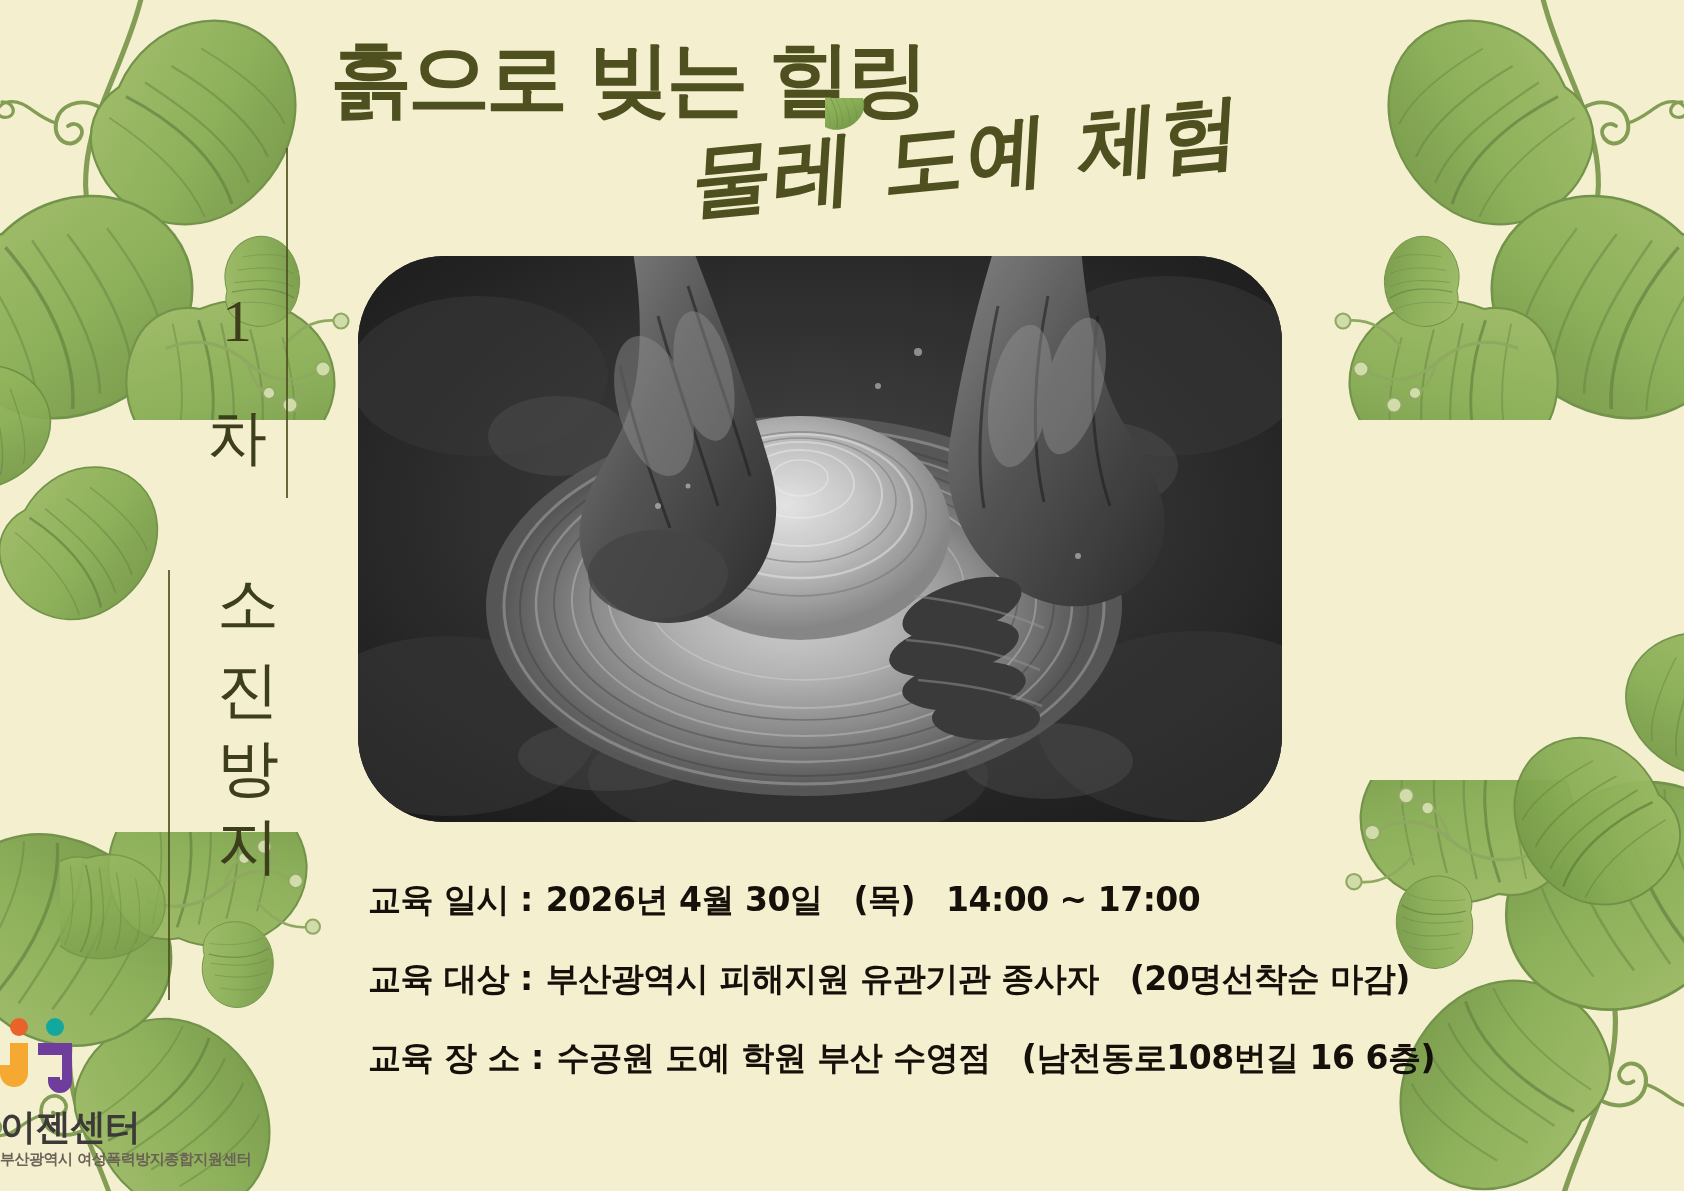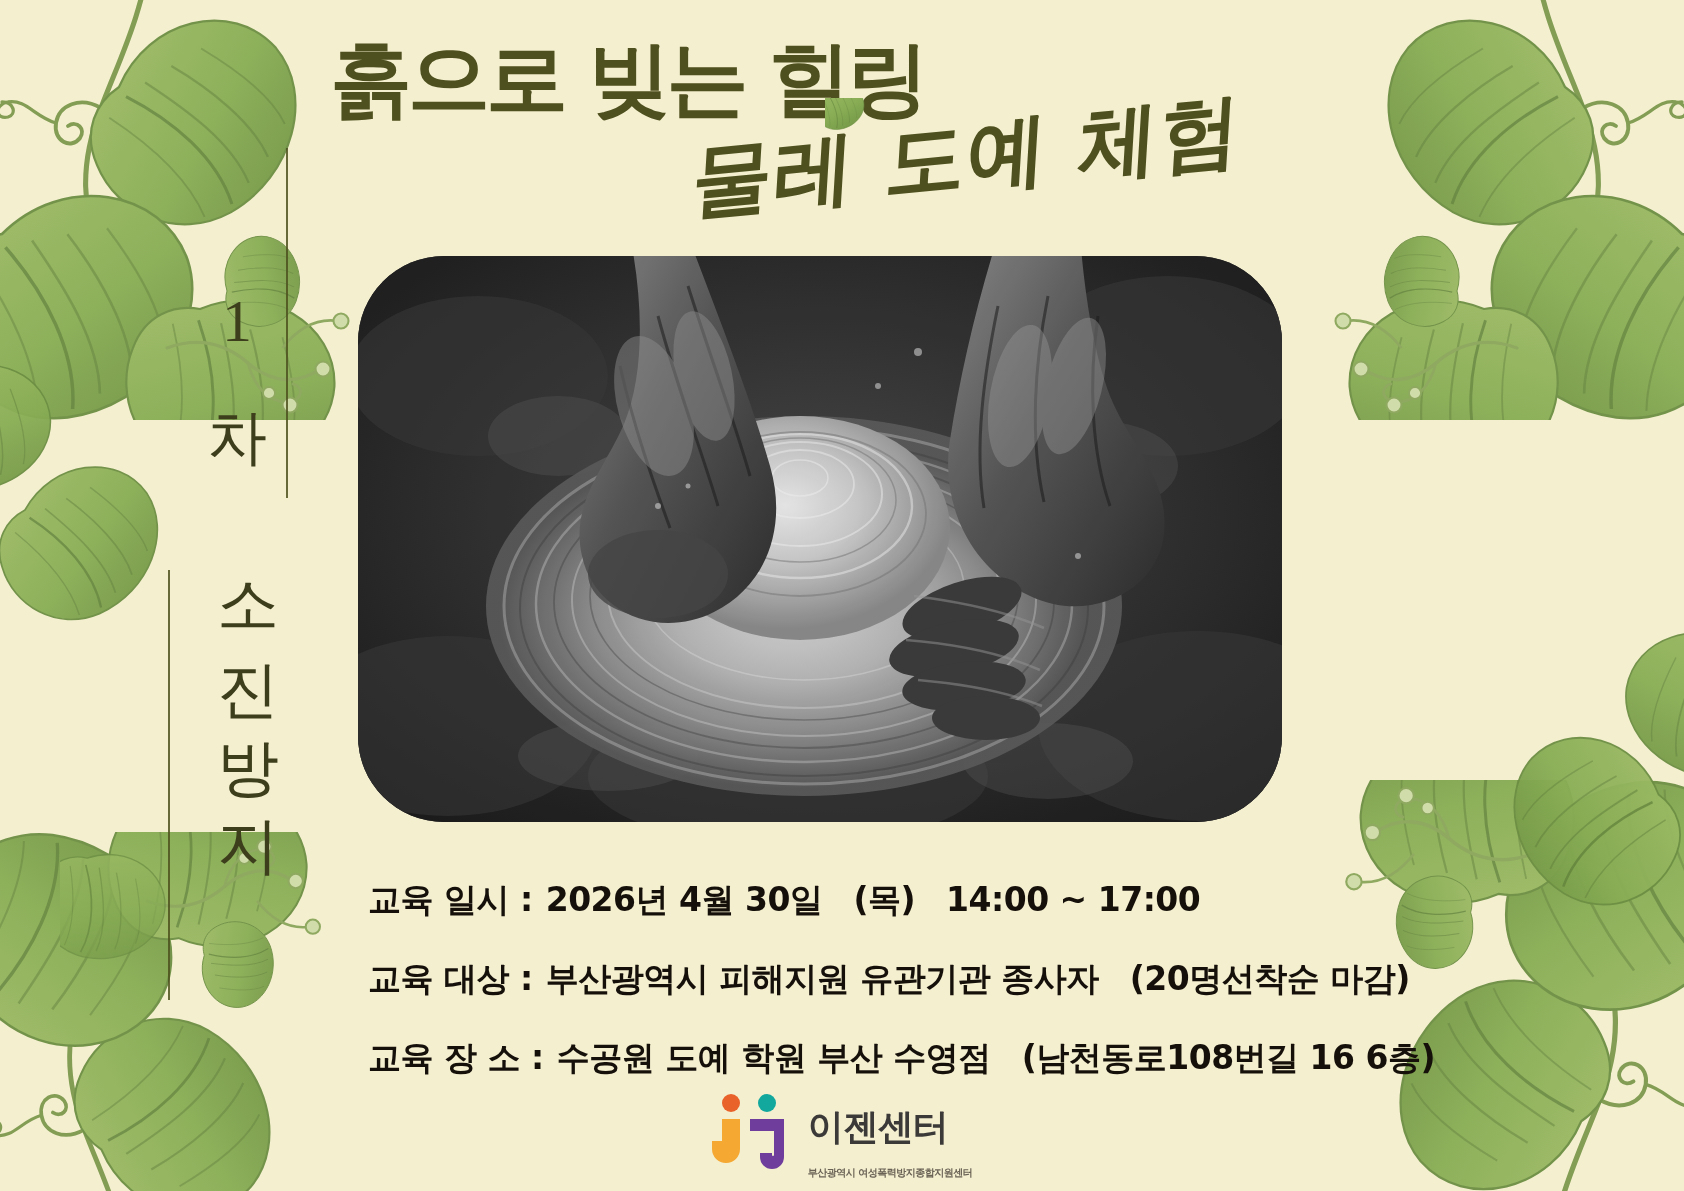--- a/index.html
+++ b/index.html
@@ -142,38 +142,39 @@
     font-family: "DejaVu Sans", "Liberation Sans", sans-serif;
   }
   .detail-line .label { margin-right: 2px; }
   .detail-line .note  { margin-left: 20px; }
 
   
   .footer-logo {
     position: absolute;
     left: 0;
     right: 0;
-    bottom: 13px;
+    bottom: 24px;
     display: flex;
     justify-content: center;
     align-items: flex-start;
+    flex-direction: column;
   }
   .logo-mark { width: 86px; height: 76px; margin-right: 10px; }
   .logo-text-block { padding-top: 16px; }
   .logo-name {
     font-size: 36px;
     font-weight: 900;
     color: #3b3a38;
     letter-spacing: -1px;
     line-height: 1;
     font-family: "DejaVu Sans", "Liberation Sans", sans-serif;
   }
   .logo-sub {
-    margin-top: 23px;
-    font-size: 10px;
+    margin-top: 7px;
+    font-size: 15px;
     font-weight: 700;
     color: #6a6255;
     letter-spacing: -0.5px;
     line-height: 1;
     font-family: "DejaVu Sans", "Liberation Sans", sans-serif;
   }
 </style>
 </head>
 <body>
 

